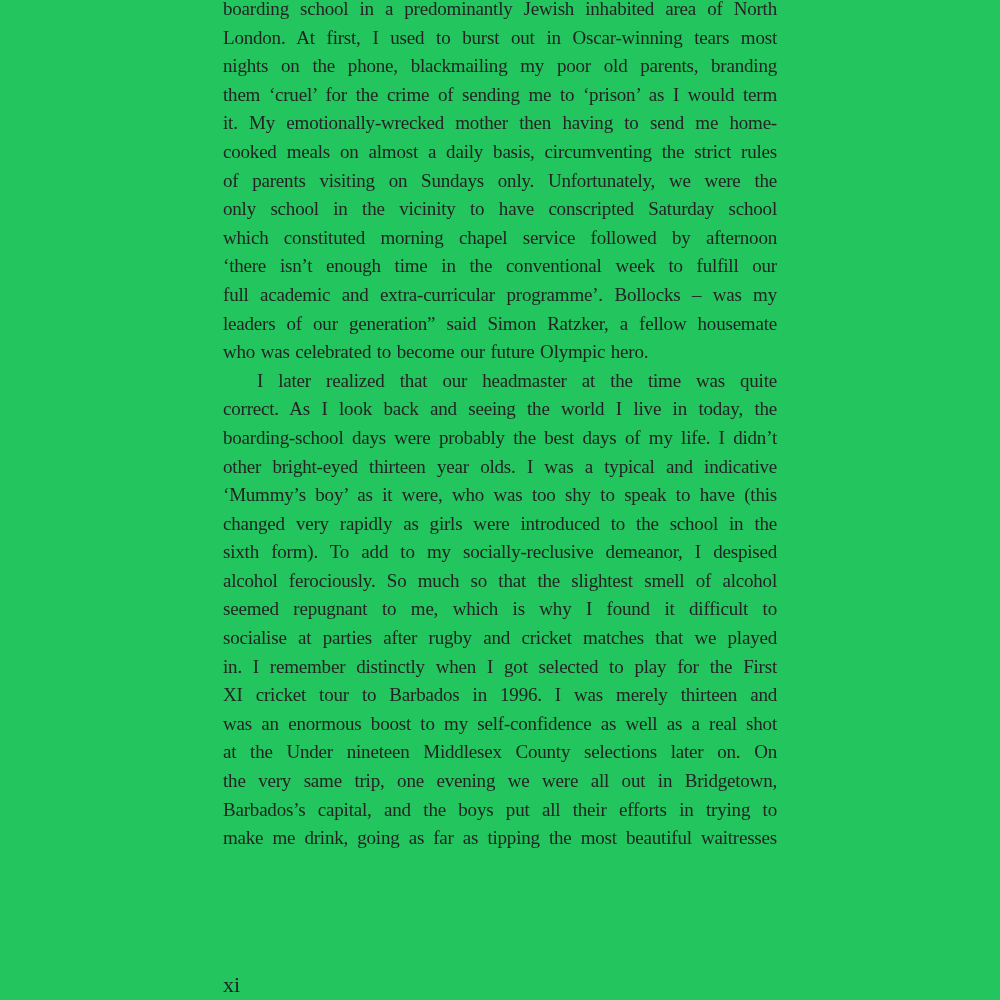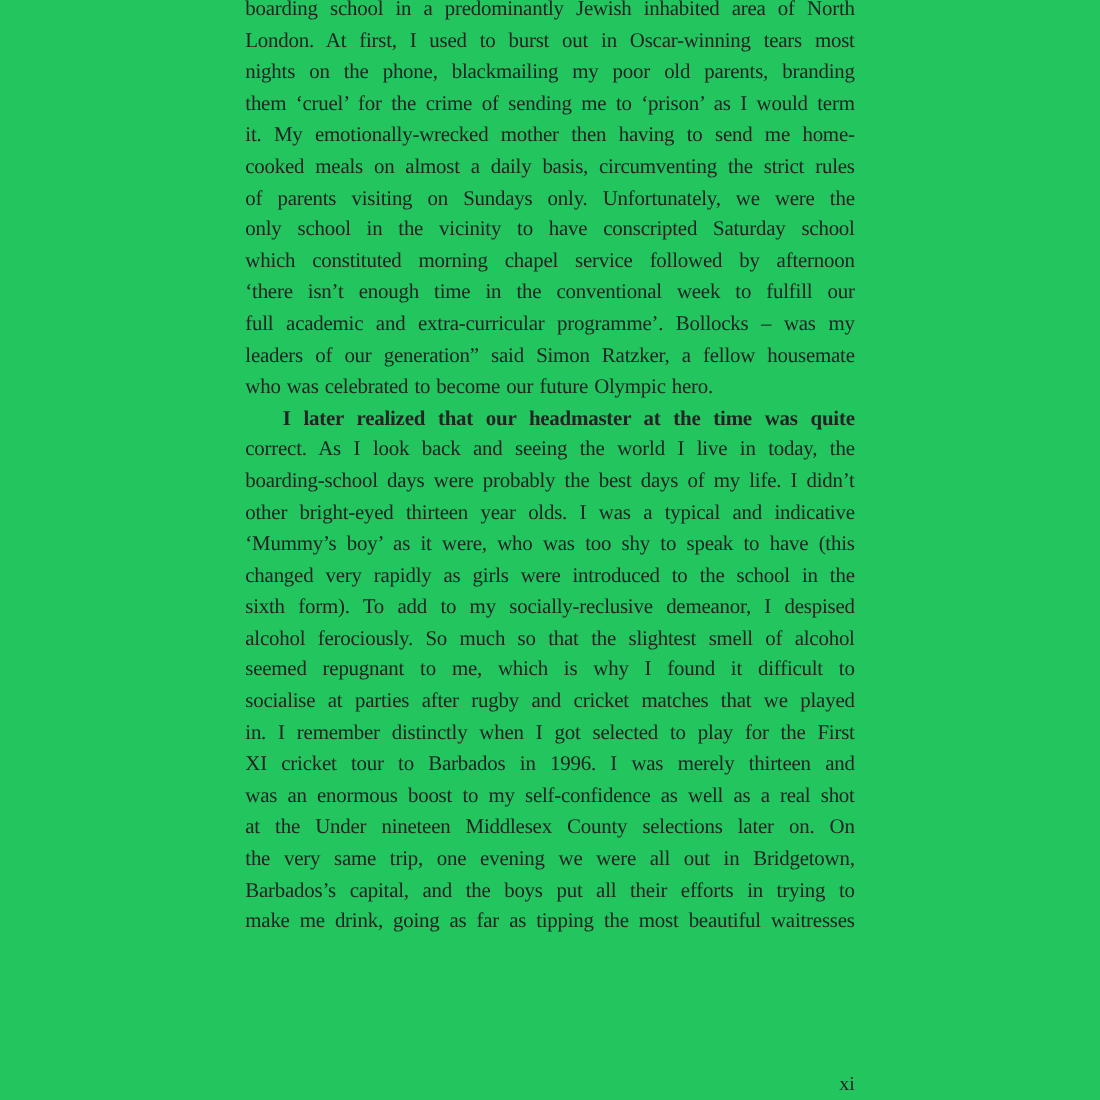--- a/index.html
+++ b/index.html
@@ -32,29 +32,28 @@
     height: 28.6px;
     white-space: nowrap;
   }
   .line.last {
     text-align: left;
     text-align-last: left;
     font-family: Liberation Serif, serif;
   }
   .line.indent {
     text-indent: 34px;
-    font-weight: bold;
   }
   .page-number {
     position: absolute;
     top: 976px;
     left: 223px;
     width: 554px;
-    text-align: right;
-    font-size: 18px;
+    text-align: left;
+    font-size: 22px;
     line-height: 18px;
     color: #242424;
   }
 </style>
 </head>
 <body>
 
 <div class="page">
   <div class="text-block" id="text-block">
       <div class="line">boarding school in a predominantly Jewish inhabited area of North</div>

